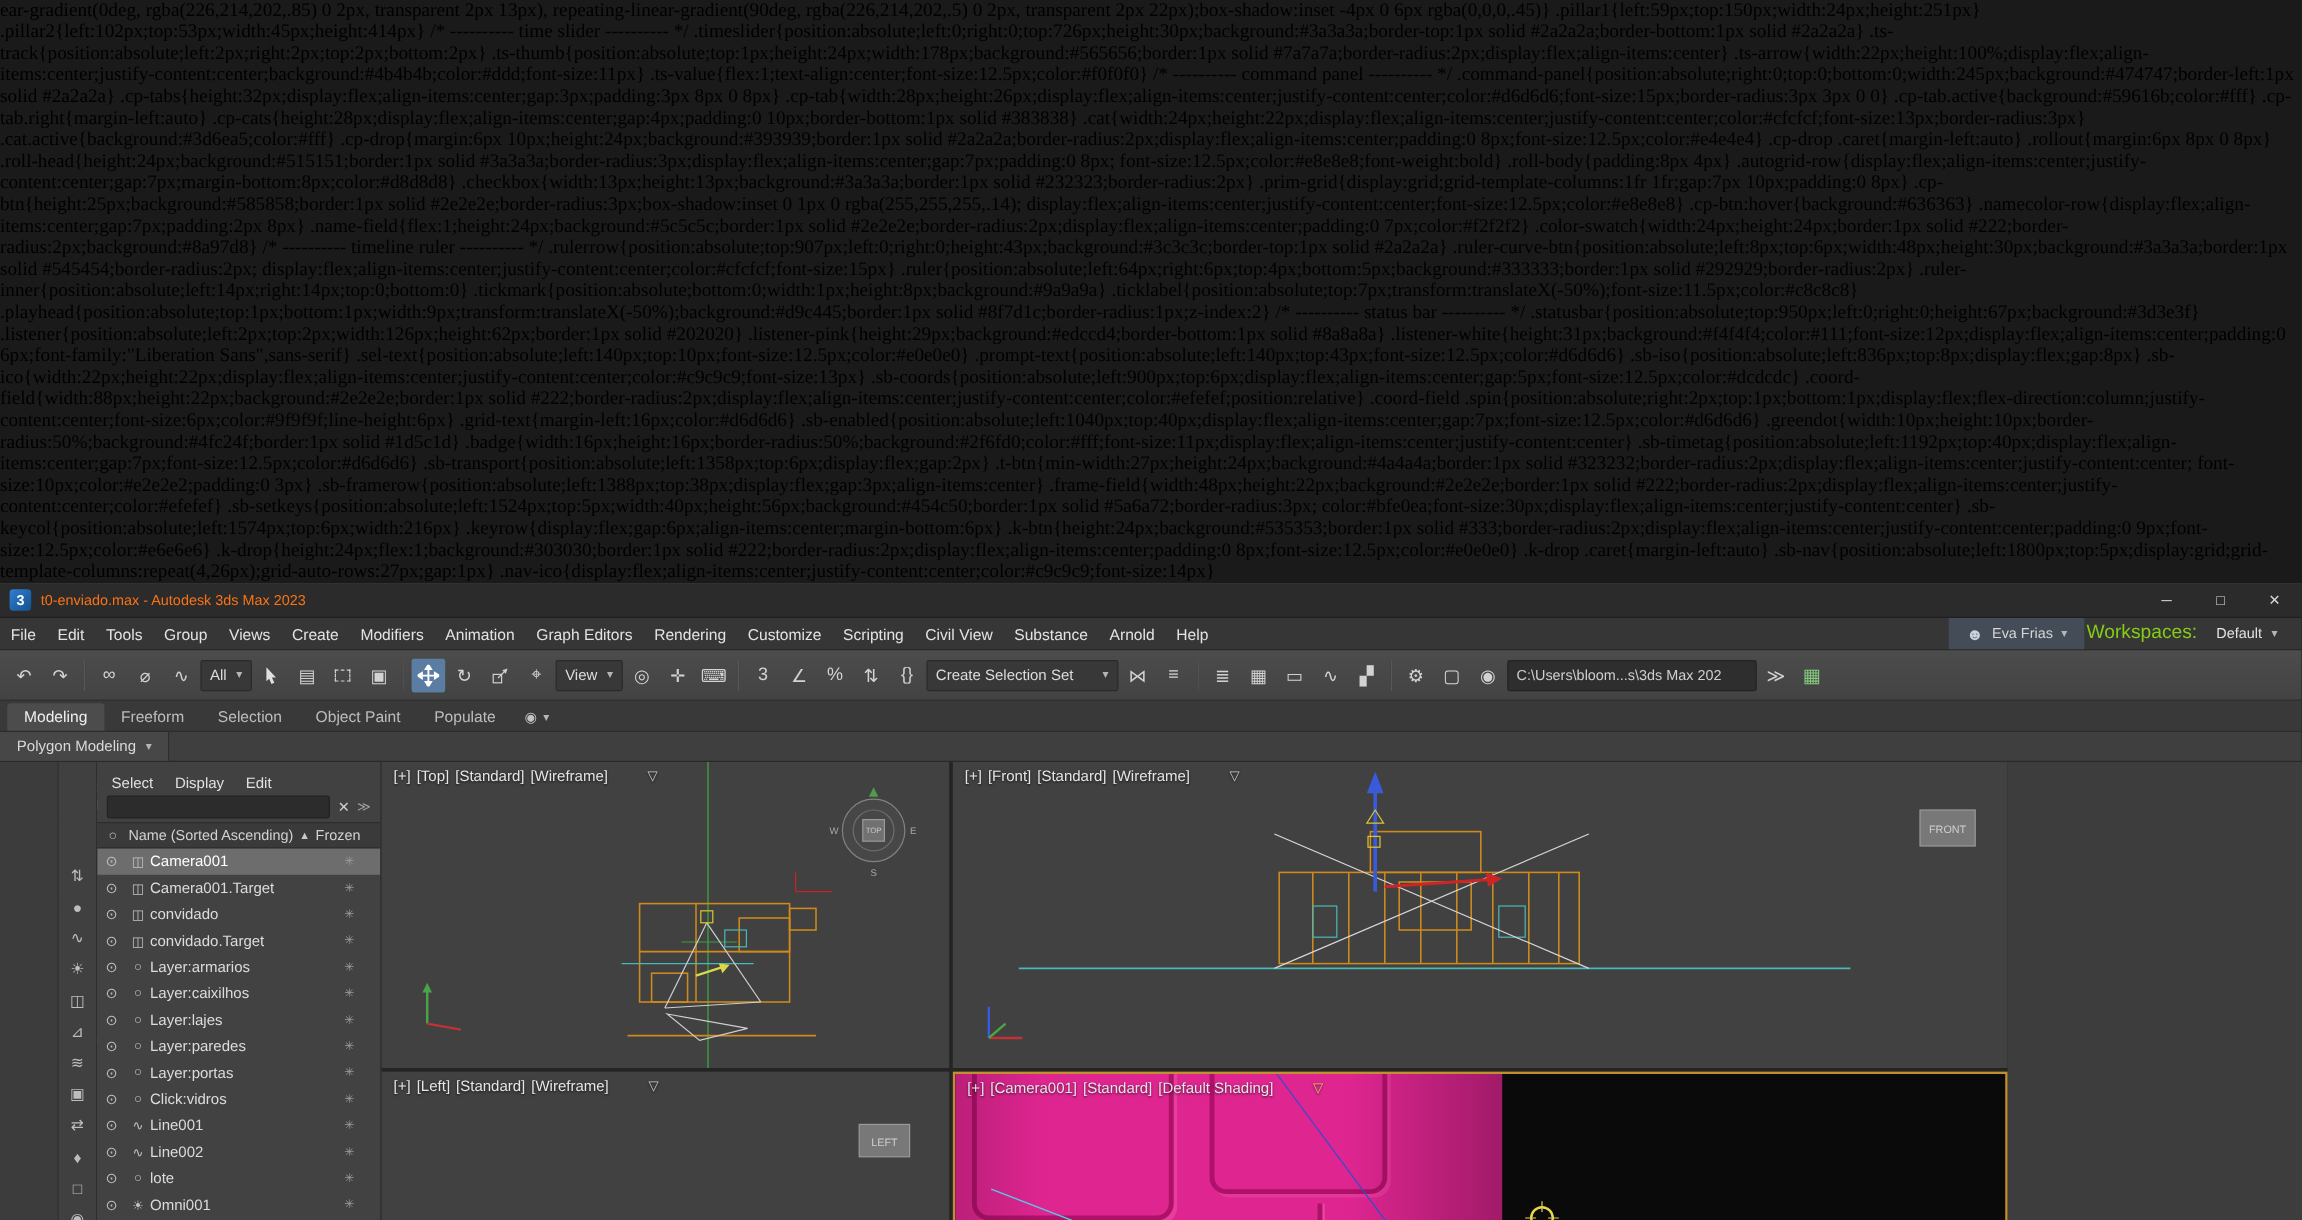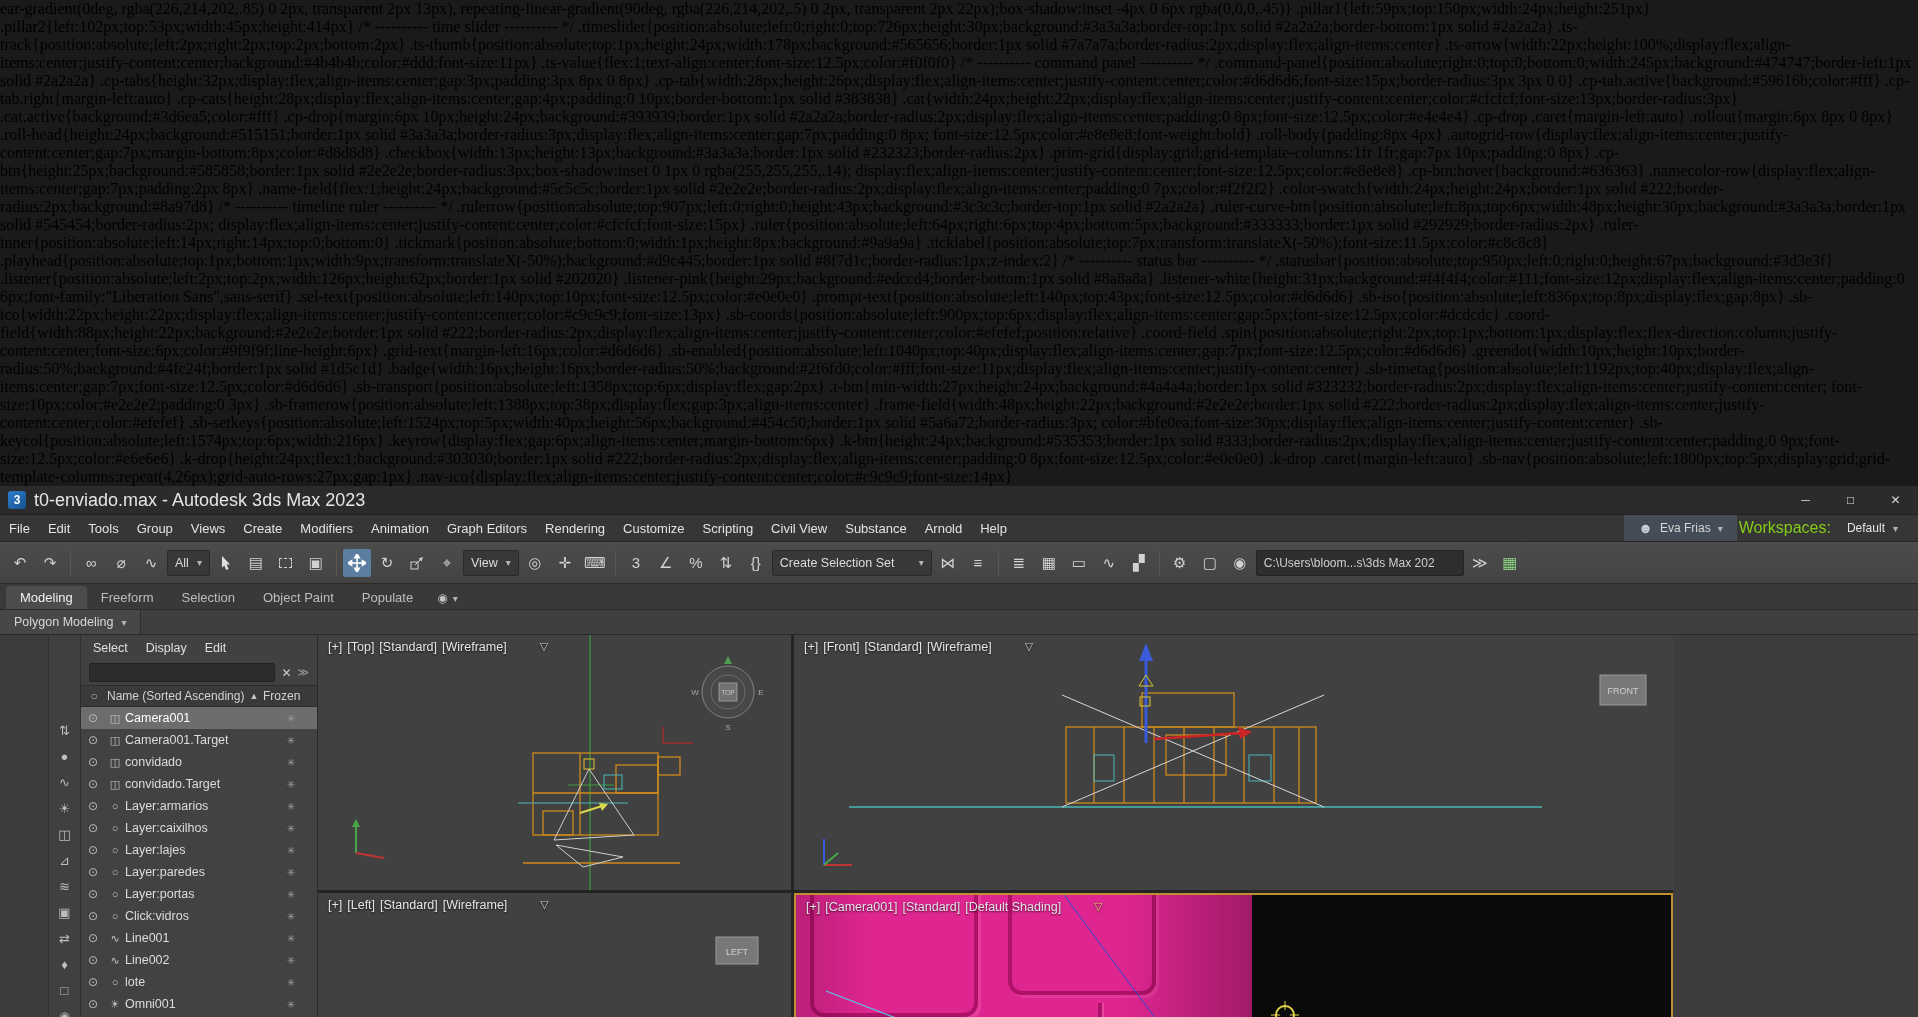--- a/index.html
+++ b/index.html
@@ -4,21 +4,21 @@
 <style>
   html,body{margin:0;padding:0;background:#1a1a1a}
   *{box-sizing:border-box;user-select:none;cursor:default}
   .app{position:relative;width:1918px;height:1017px;overflow:hidden;background:#444546;
        font-family:"Liberation Sans","DejaVu Sans",sans-serif;color:#d6d6d6;font-size:12px}
 
   
   .titlebar{position:absolute;top:0;left:0;right:0;height:29px;background:#2b2b2b;display:flex;align-items:center;border-bottom:1px solid #1f1f1f}
   .app-logo{width:18px;height:18px;margin:0 8px;background:linear-gradient(135deg,#2f7fd0,#14508f);border-radius:3px;color:#fff;
             font-size:12px;font-weight:bold;display:flex;align-items:center;justify-content:center}
-  .win-title{font-size:18px;color:#e5e5e5}
+  .win-title{font-size:12px;color:#f97316}
   .win-btns{margin-left:auto;display:flex;height:100%}
   .win-btn{width:45px;height:100%;display:flex;align-items:center;justify-content:center;color:#d8d8d8;font-size:12px}
 
   
   .menubar{position:absolute;top:29px;left:0;right:0;height:27px;background:#363636;display:flex;align-items:center;border-bottom:1px solid #262626}
   .menu-items{display:flex;height:100%;align-items:center}
   .mi{padding:0 9px;font-size:13px;color:#e3e3e3;height:100%;display:flex;align-items:center}
   .user-box{margin-left:auto;display:flex;align-items:center;gap:7px;background:#434c57;height:100%;padding:0 14px}
   .user-glyph{color:#c9d2dc;font-size:14px}
   .ws-label{color:#84cc16;margin-left:2px;font-size:16px}
@@ -47,21 +47,21 @@
 
   
   .main{position:absolute;top:149px;left:0;right:0;height:758px;background:#3d3d3d}
   .left-rail{position:absolute;left:0;top:0;bottom:0;width:49px;background:#3c3c3c;border-right:1px solid #2e2e2e}
   .exp-strip{position:absolute;left:49px;top:0;bottom:0;width:32px;background:#404040;border-right:1px solid #2e2e2e;
              display:flex;flex-direction:column;align-items:center;padding-top:86px;gap:8px}
   .strip-ico{width:18px;height:18px;display:flex;align-items:center;justify-content:center;color:#bdbdbd;font-size:13px}
 
   
   .scene-explorer{position:absolute;left:81px;top:0;bottom:0;width:237px;background:#414141;border-right:1px solid #2a2a2a;overflow:hidden}
-  .se-menus{height:25px;display:flex;align-items:center;gap:18px;padding:0 12px;font-size:12.5px;color:#e0e0e0}
+  .se-menus{height:25px;display:flex;align-items:flex-end;gap:18px;padding:0 12px;font-size:12.5px;color:#e0e0e0}
   .se-search{height:25px;display:flex;align-items:center;gap:6px;padding:0 8px}
   .se-search input{flex:1;height:19px;background:#2c2c2c;border:1px solid #222;border-radius:2px;color:#ddd;font-size:12px;padding:0 4px;outline:none}
   .se-x{color:#cfcfcf;font-size:12px}
   .se-chev{color:#9f9f9f;font-size:11px}
   .se-header{height:22px;display:flex;align-items:center;background:#3a3a3a;border-top:1px solid #2d2d2d;border-bottom:1px solid #2d2d2d;font-size:12px;color:#d2d2d2}
   .h-ico{width:26px;text-align:center;color:#b9b9b9}
   .h-name{flex:1;display:flex;align-items:center;gap:5px}
   .h-frozen{width:54px}
   .sortup{font-size:9px;color:#c9c9c9}
   .se-list{height:442px;overflow:hidden;background:#424242}

